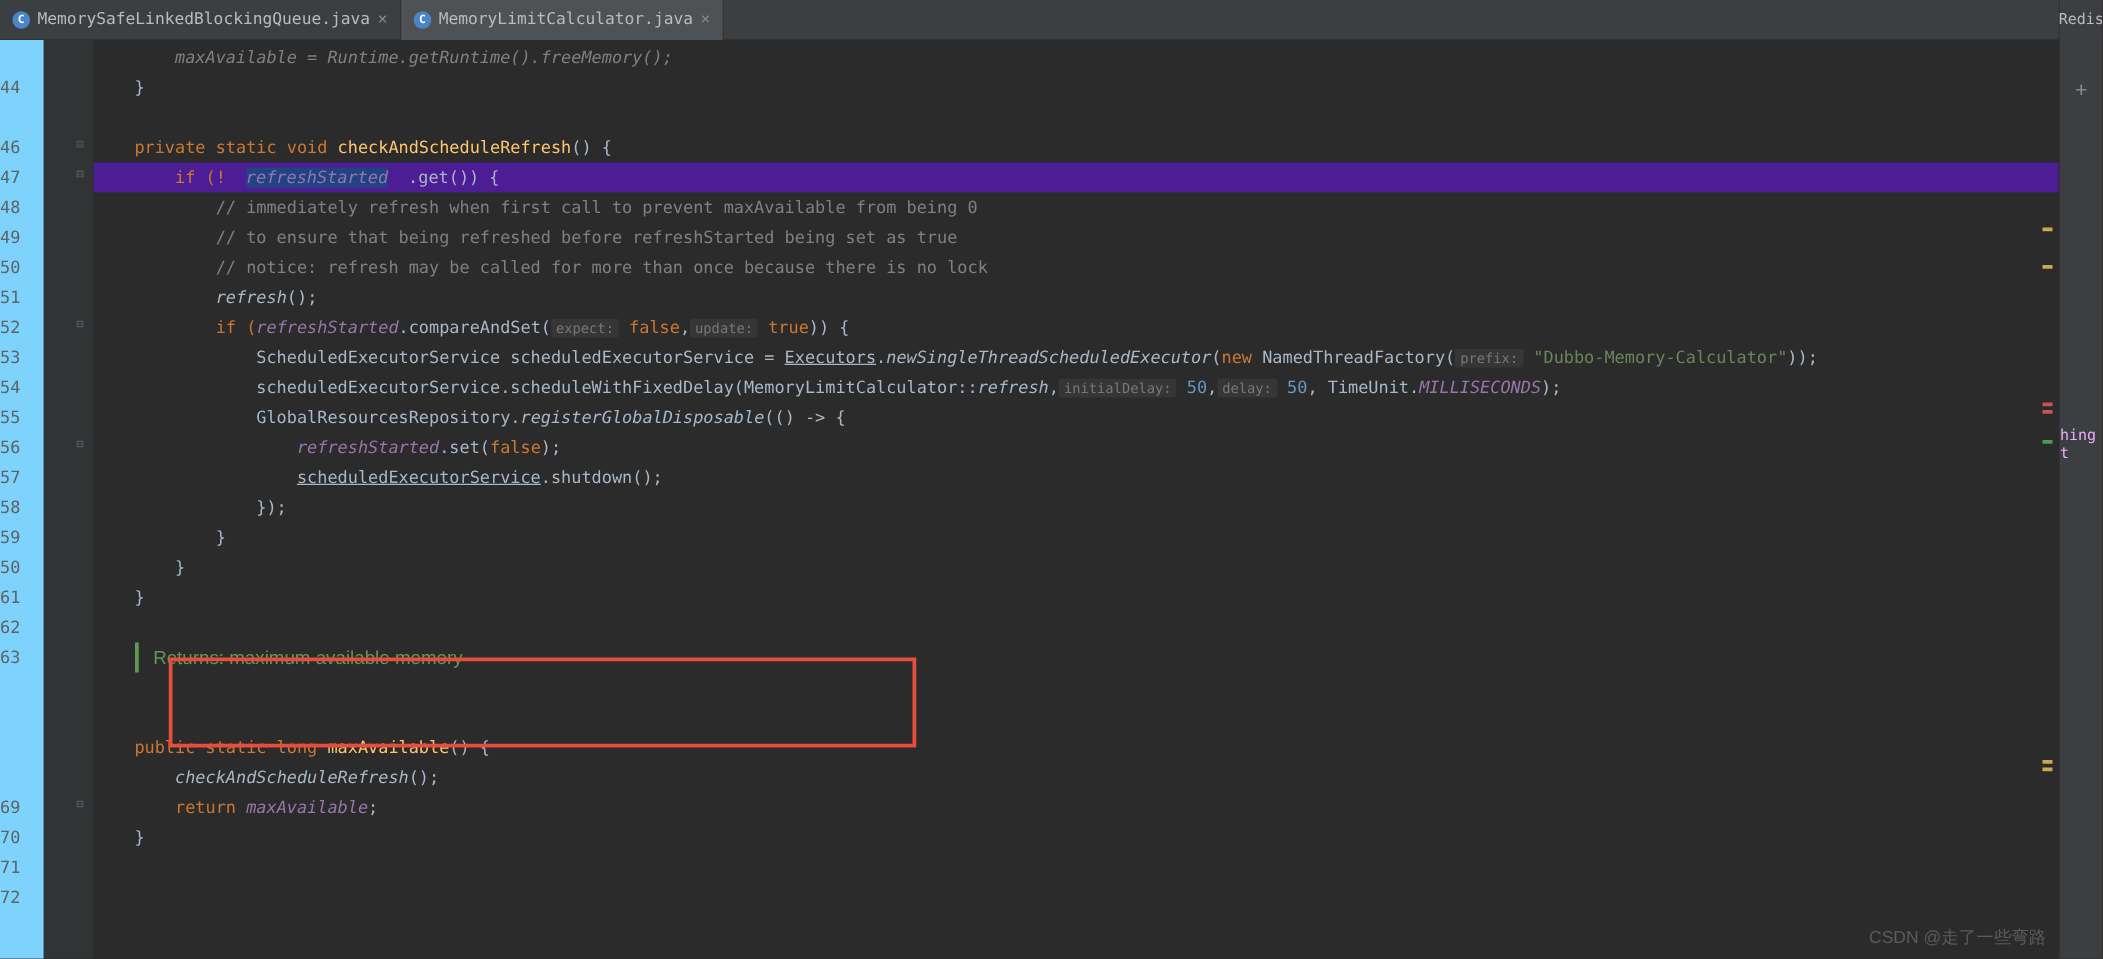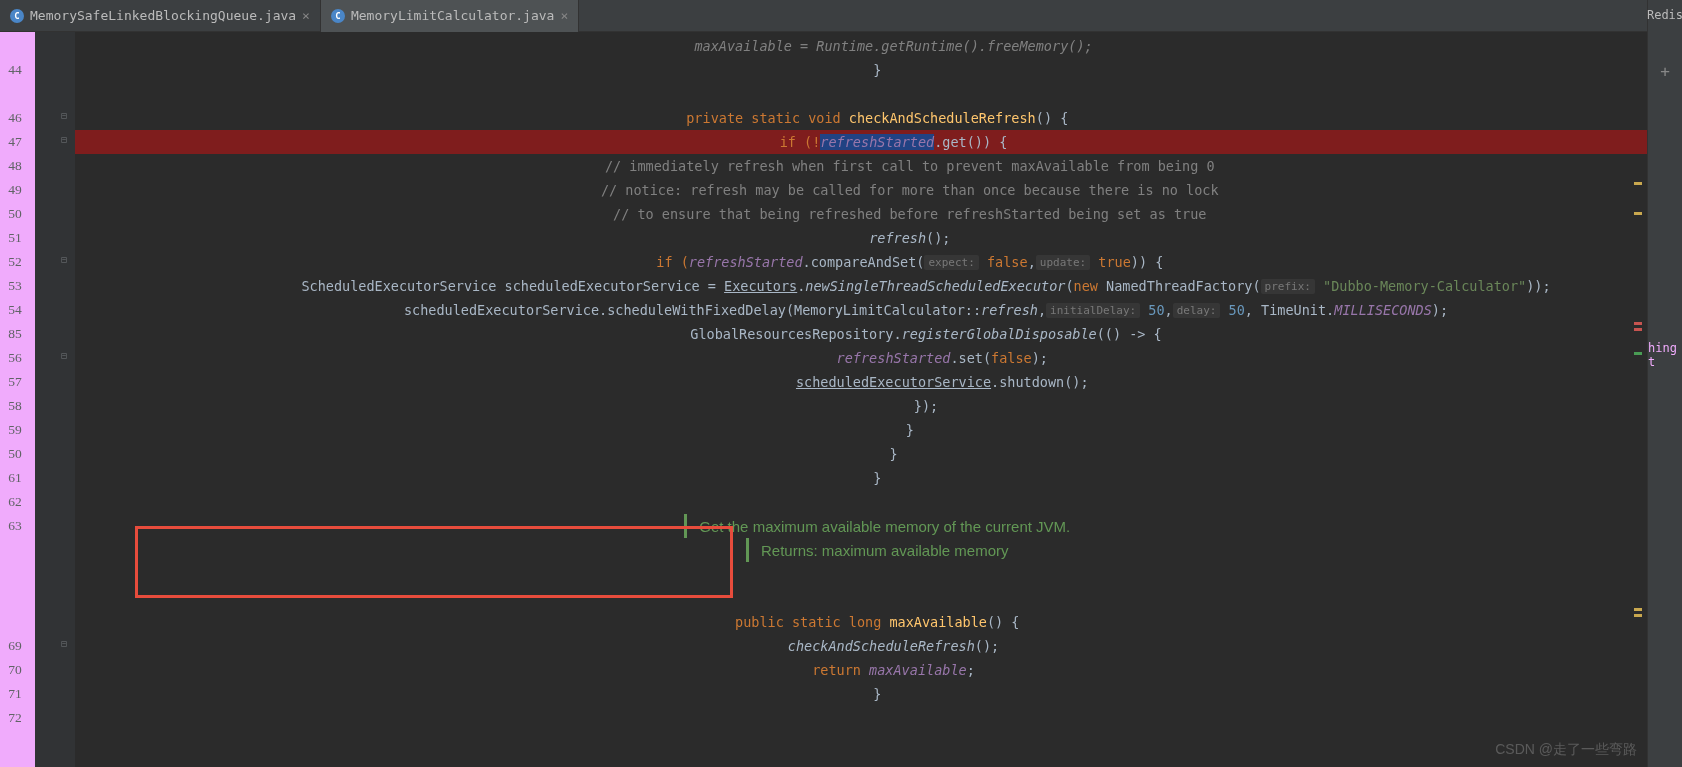--- a/index.html
+++ b/index.html
@@ -67,27 +67,27 @@
 .right-panel-plus { margin-top: 40px; font-size: 16px; color: #888; }
 .right-panel-ext { margin-top: 260px; font-size: 12px; color: #f0abfc; transform: rotate(0deg); }
 .editor-area {
   display: flex;
   position: absolute;
   top: 32px;
   left: 0;
   right: 35px;
   bottom: 0;
 }
-.gutter-left { width: 35px; text-align: right; color: #606366; background: #f0abfc; padding: 2px 5px 0 0; font-size: 12px; line-height: 24px; font-family: Liberation Serif, serif; }
+.gutter-left { width: 35px; text-align: right; color: #606366; background: #7dd3fc; padding: 2px 5px 0 0; font-size: 12px; line-height: 24px; }
 .gutter-mid { width: 22px; background: #313335; }
 .gutter-fold { width: 18px; background: #313335; position: relative; }
 .fold-mark { position: absolute; left: 4px; color: #606366; font-size: 10px; }
 .code-area { flex: 1; background: #2b2b2b; padding-top: 2px; position: relative; }
-.line { height: 24px; display: flex; align-items: center; white-space: pre; font-size: 13.5px; justify-content: center; }
-.line.hl { background: #7f1d1d; }
+.line { height: 24px; display: flex; align-items: center; white-space: pre; font-size: 13.5px; }
+.line.hl { background: #4c1d95; gap: 16px; }
 .kw { color: #cc7832; }
 .it { font-style: italic; }
 .fld { color: #9876aa; font-style: italic; }
 .cmt { color: #808080; }
 .str { color: #6a8759; }
 .num { color: #6897bb; }
 .mth { color: #ffc66d; }
 .doc { color: #629755; font-family: 'Segoe UI', Arial, sans-serif; font-size: 15px; }
 .doc-bar { display: inline-block; width: 3px; height: 24px; background: #629755; vertical-align: middle; margin-right: 12px; }
 .hint { color: #787878; font-size: 11px; background: rgba(120,120,120,0.15); padding: 1px 4px; border-radius: 2px; }
@@ -196,21 +196,21 @@
     <div class="line"></div>
     <div class="line">46</div>
     <div class="line">47</div>
     <div class="line">48</div>
     <div class="line">49</div>
     <div class="line">50</div>
     <div class="line">51</div>
     <div class="line">52</div>
     <div class="line">53</div>
     <div class="line">54</div>
-    <div class="line">85</div>
+    <div class="line">55</div>
     <div class="line">56</div>
     <div class="line">57</div>
     <div class="line">58</div>
     <div class="line">59</div>
     <div class="line">50</div>
     <div class="line">61</div>
     <div class="line">62</div>
     <div class="line">63</div>
     <div class="line"></div>
     <div class="line"></div>
@@ -229,35 +229,34 @@
     <span class="fold-mark" style="top:318px">⊟</span>
     <span class="fold-mark" style="top:606px">⊟</span>
   </div>
   <div class="code-area">
     <div class="line"><span class="cmt it">        maxAvailable = Runtime.getRuntime().freeMemory();</span></div>
     <div class="line"><span>    }</span></div>
     <div class="line"></div>
     <div class="line"><span class="kw">    private static void</span><span class="mth"> checkAndScheduleRefresh</span><span>() {</span></div>
     <div class="line hl"><span class="kw">        if (!</span><span class="fld sel">refreshStarted</span><span>.get()) {</span></div>
     <div class="line"><span class="cmt">            // immediately refresh when first call to prevent maxAvailable from being 0</span></div>
+    <div class="line"><span class="cmt">            // to ensure that being refreshed before refreshStarted being set as true</span></div>
     <div class="line"><span class="cmt">            // notice: refresh may be called for more than once because there is no lock</span></div>
-    <div class="line"><span class="cmt">            // to ensure that being refreshed before refreshStarted being set as true</span></div>
     <div class="line"><span>            </span><span class="it">refresh</span><span>();</span></div>
     <div class="line"><span class="kw">            if (</span><span class="fld">refreshStarted</span><span>.compareAndSet(</span> <span class="hint">expect:</span><span class="kw"> false</span><span>,</span>  <span class="hint">update:</span><span class="kw"> true</span><span>)) {</span></div>
     <div class="line"><span>                ScheduledExecutorService scheduledExecutorService = </span><span class="ul">Executors</span><span>.</span><span class="it">newSingleThreadScheduledExecutor</span><span>(</span><span class="kw">new</span><span> NamedThreadFactory(</span> <span class="hint">prefix:</span><span class="str"> "Dubbo-Memory-Calculator"</span><span>));</span></div>
     <div class="line"><span>                scheduledExecutorService.scheduleWithFixedDelay(MemoryLimitCalculator::</span><span class="it">refresh</span><span>,</span>  <span class="hint">initialDelay:</span><span class="num"> 50</span><span>,</span>  <span class="hint">delay:</span><span class="num"> 50</span><span>, TimeUnit.</span><span class="fld">MILLISECONDS</span><span>);</span></div>
     <div class="line"><span>                GlobalResourcesRepository.</span><span class="it">registerGlobalDisposable</span><span>(() -&gt; {</span></div>
     <div class="line"><span>                    </span><span class="fld">refreshStarted</span><span>.set(</span><span class="kw">false</span><span>);</span></div>
     <div class="line"><span>                    </span><span class="ul">scheduledExecutorService</span><span>.shutdown();</span></div>
     <div class="line"><span>                });</span></div>
     <div class="line"><span>            }</span></div>
     <div class="line"><span>        }</span></div>
     <div class="line"><span>    }</span></div>
     <div class="line"></div>
-    <div class="line"><span>    </span><span class="doc-bar"></span><span class="doc">Get the maximum available memory of the current JVM.</span></div>
     <div class="line"><span>    </span><span class="doc-bar"></span><span class="doc">Returns: maximum available memory</span></div>
     <div class="line"></div>
     <div class="line"></div>
     <div class="line"><span class="kw">    public static long</span><span class="mth"> maxAvailable</span><span>() {</span></div>
     <div class="line"><span>        </span><span class="it">checkAndScheduleRefresh</span><span>();</span></div>
     <div class="line"><span class="kw">        return </span><span class="fld">maxAvailable</span><span>;</span></div>
     <div class="line"><span>    }</span></div>
     <div class="red-box"></div>
   </div>
 </div>

